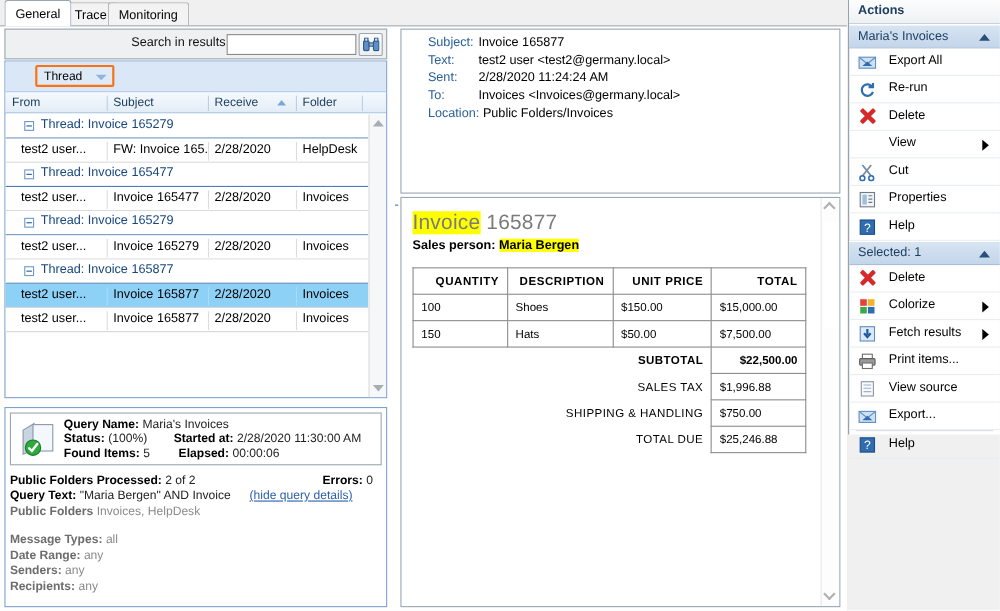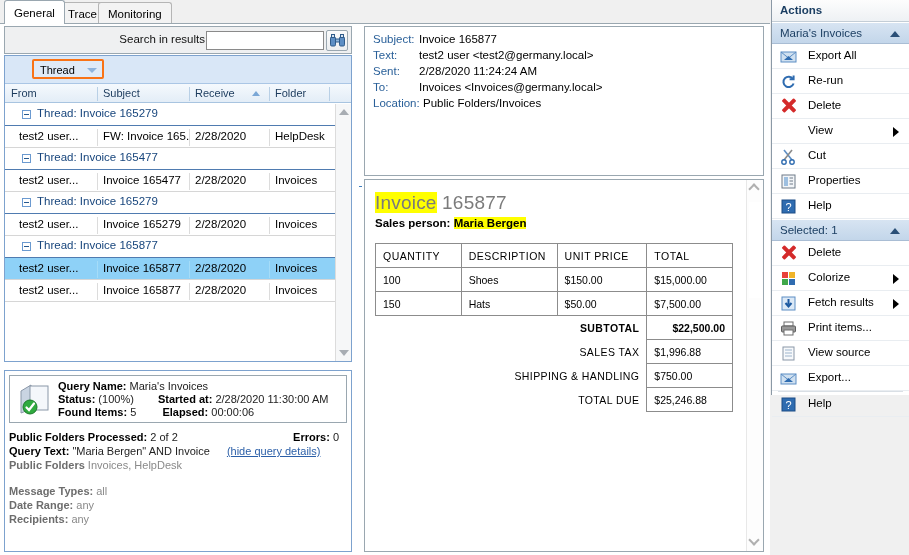--- a/index.html
+++ b/index.html
@@ -182,41 +182,41 @@
   .muted { color: #8a8a8a; }
   .kgray { font-weight: bold; color: #6d6d6d; }
   .gap { height: 12px; }
 
   
   .centerpane {
     position: absolute; left: 364px; top: 2px; width: 402px; height: 526px;
   }
   .msghead {
     position: absolute; left: 0; top: 0; width: 400px; height: 150px;
-    border: 1px solid #9aa7b0; background: #fff; padding: 6px 8px;
+    border: 1px solid #9aa7b0; background: #fff; padding: 6px 24px;
   }
   .hrow { height: 16px; font-size: 11.5px; white-space: nowrap; position: relative; }
   .hlabel { color: #2a6099; display: inline-block; width: 46px; }
   .hval { color: #000; }
 
   .msgbody {
     position: absolute; left: 0; top: 153px; width: 400px; height: 373px;
     border: 1px solid #9aa7b0; background: #fff; overflow: hidden;
   }
   .bodyinner { position: absolute; left: 0; top: 0; right: 17px; bottom: 0; padding: 12px 10px 0 10px; }
   .inv-title { font-size: 19px; color: #7b7b7b; font-weight: normal; letter-spacing: .2px; }
   .hl { background: #ffff00; color: #7b7b7b; }
   .sales { font-size: 11.5px; font-weight: bold; margin-top: 3px; }
   .hl2 { background: #ffff00; color: #000; }
 
   table.inv { border-collapse: collapse; margin-top: 14px; width: 358px; }
   table.inv td, table.inv th {
     border: 1px solid #8c8c8c; font-size: 10.5px; height: 24px; padding: 0 7px;
   }
-  table.inv th { font-weight: normal; text-align: left; letter-spacing: .5px; }
+  table.inv th { font-weight: bold; text-align: right; letter-spacing: .5px; }
   table.inv td.num { }
   table.inv td.lbl { text-align: right; border: none; font-weight: normal; letter-spacing: .4px; }
   table.inv td.lblb { text-align: right; border: none; font-weight: bold; letter-spacing: .4px; }
   table.inv td.tot { text-align: right; font-weight: bold; }
 
   .bscroll {
     position: absolute; right: 0; top: 0; width: 17px; bottom: 0;
     background: #fdfdfd; border-left: 1px solid #e8e8e8;
   }
   .chev { width: 11px; height: 11px; position: absolute; left: 3px; }
@@ -439,20 +439,24 @@
             <span class="kgray">Public Folders</span>
             <span class="muted">Invoices, HelpDesk</span>
           </div>
           <div class="gap"></div>
           <div class="ln">
             <span class="kgray">Message Types</span><span class="kgray">:</span>
             <span class="muted">all</span>
           </div>
           <div class="ln">
             <span class="kgray">Date Range</span><span class="kgray">:</span>
+            <span class="muted">any</span>
+          </div>
+          <div class="ln">
+            <span class="kgray">Senders</span><span class="kgray">:</span>
             <span class="muted">any</span>
           </div>
           <div class="ln">
             <span class="kgray">Recipients</span><span class="kgray">:</span>
             <span class="muted">any</span>
           </div>
         </div>
       </div>
     </div>
 

